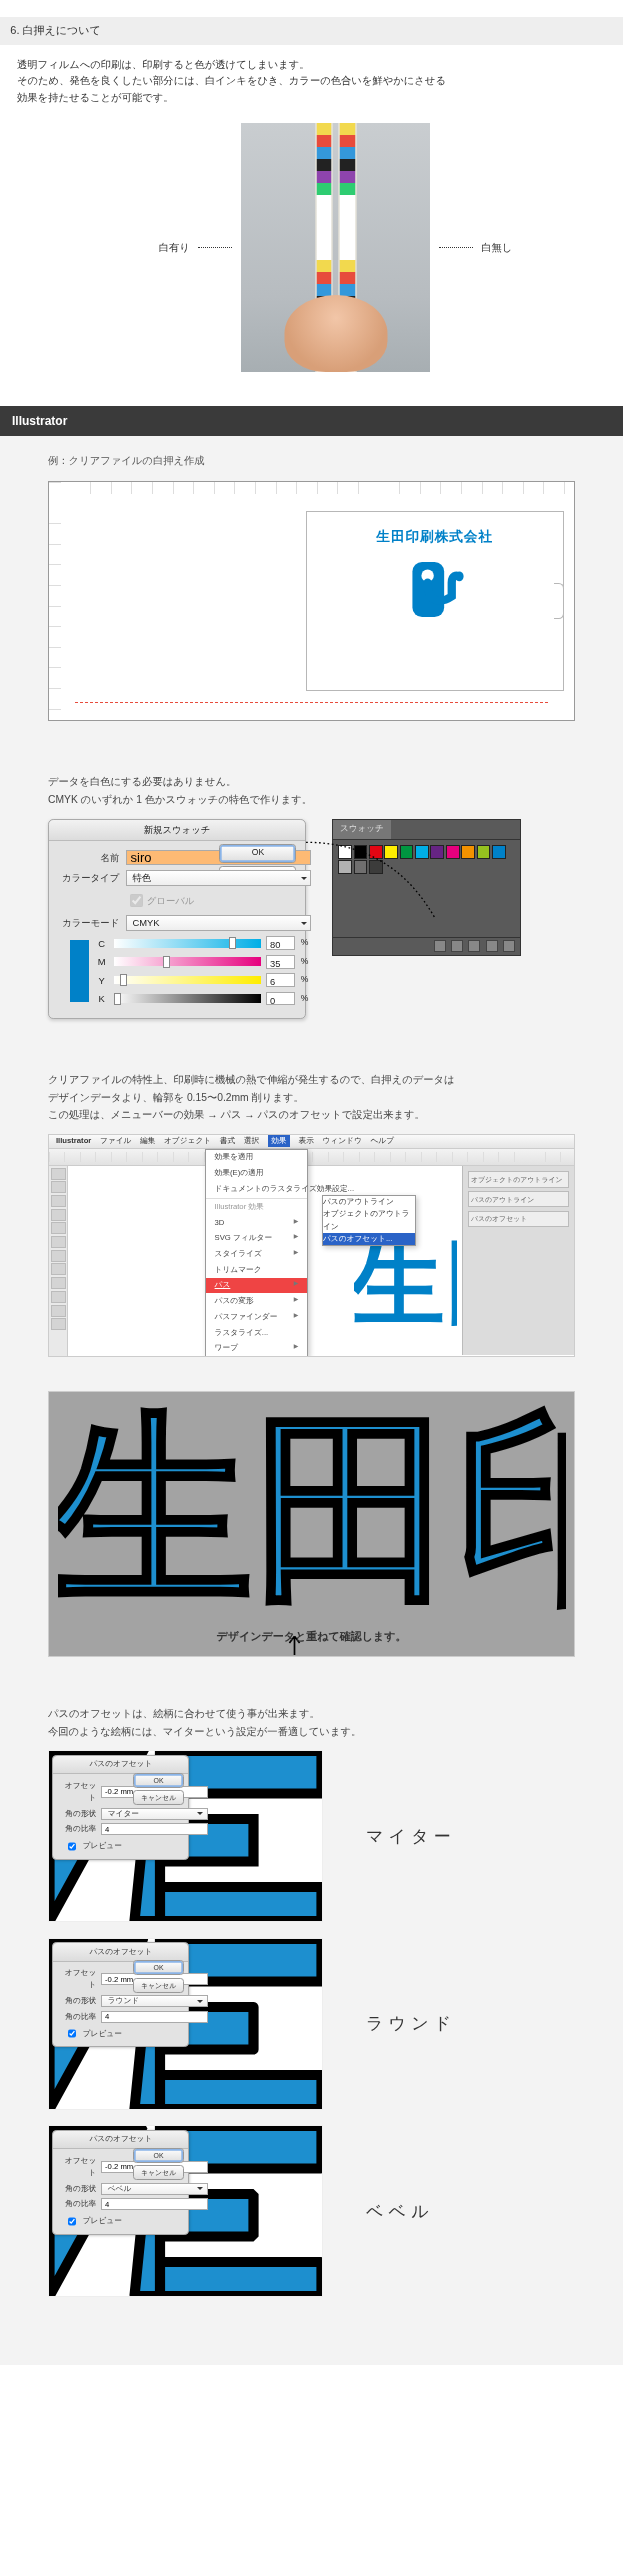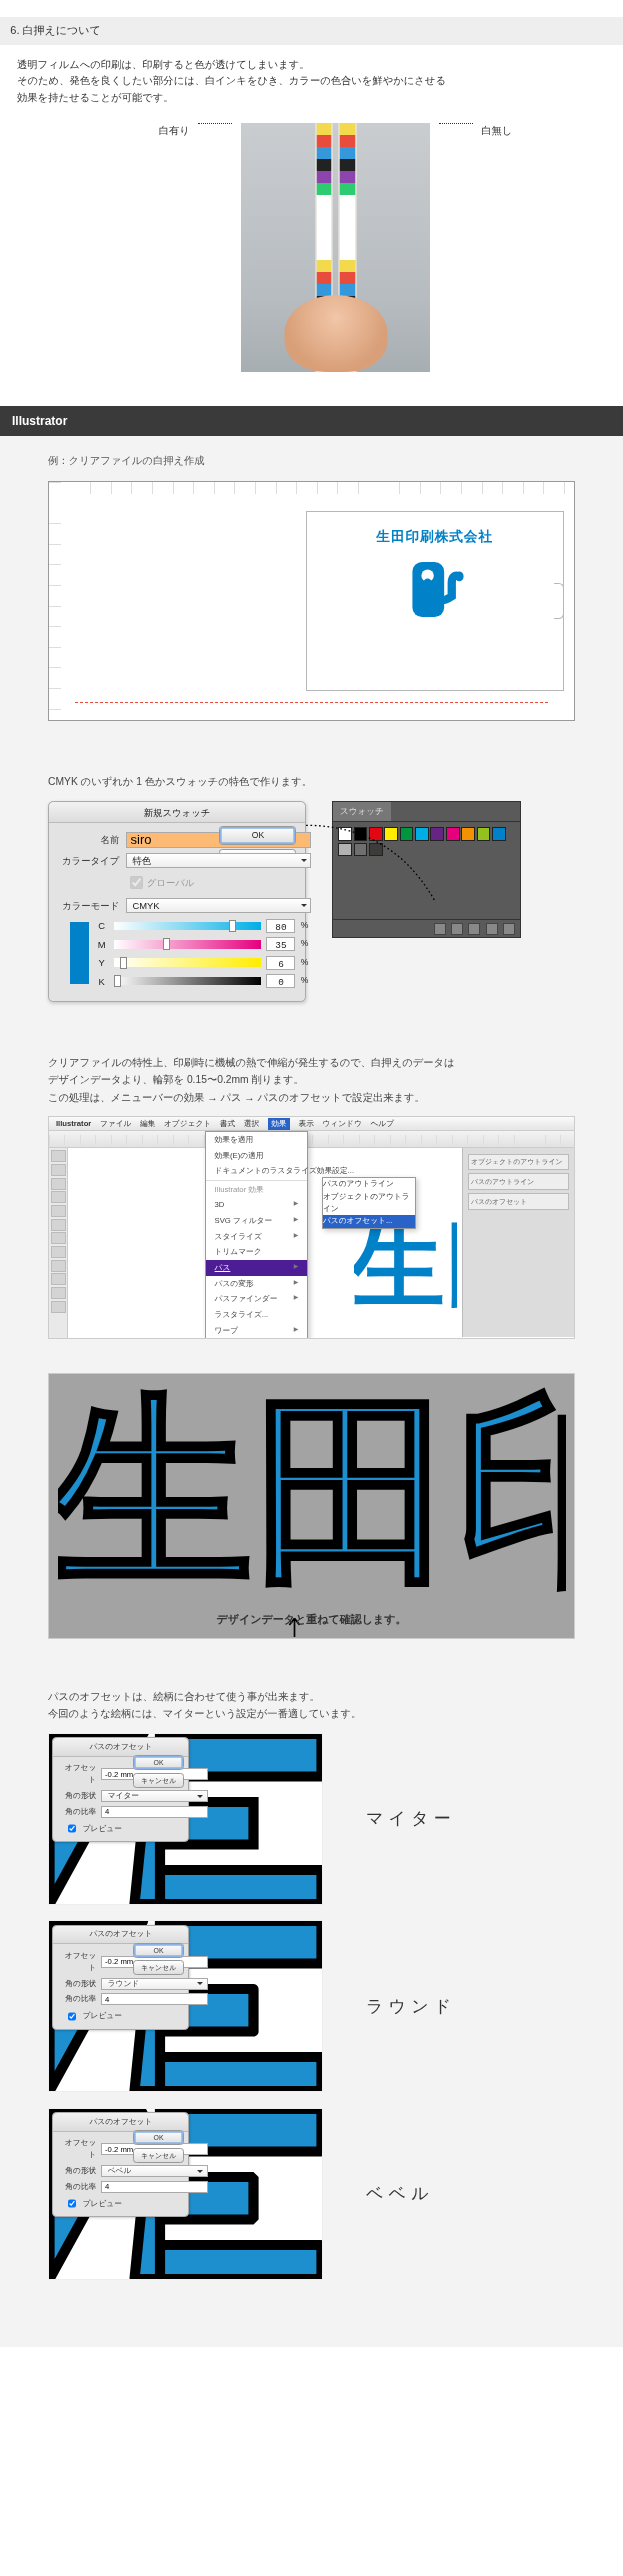--- a/index.html
+++ b/index.html
@@ -34,20 +34,21 @@
   }
   .intro{
     padding:0 17px 17px;
     font-size:10.3px;
   }
 
   
   .photo-wrap{
     display:flex;
     justify-content:center;
+    align-items:center;
     gap:6.9px;
     margin-bottom:34px;
     margin-left:48px;
   }
   .dotline{
     border-top:1.7px dotted #333;
     width:34px;
     height:0;
     margin:0 1.7px;
   }
@@ -177,21 +178,21 @@
   .swatch-chip{grid-row:span 4;width:19px;height:62px;}
   .swatch-chip .top{width:19px;height:31px;background:#0081c8;}
   .swatch-chip .bot{width:19px;height:31px;background:#0081c8;}
   .sl-letter{font-size:9.4px;text-align:center;}
   .slider-track{height:8.6px;position:relative;}
   .slider-track.c{background:linear-gradient(to right,#fff,#00aee6);}
   .slider-track.m{background:linear-gradient(to right,#fff,#e6007e);}
   .slider-track.y{background:linear-gradient(to right,#fff,#ffed00);}
   .slider-track.k{background:linear-gradient(to right,#fff,#000);}
   .slider-thumb{position:absolute;top:-1.7px;width:6.9px;height:12px;background:#fff;border:0.9px solid #888;}
-  .slider-val{background:#fff;border:0.9px solid #aaa;text-align:center;padding:0 2.6px;height:13.7px;font-size:9.4px;font-family:Liberation Mono, monospace;}
+  .slider-val{background:#fff;border:0.9px solid #aaa;text-align:left;padding:0 2.6px;height:13.7px;font-size:9.4px;}
   .pct{font-size:8.6px;}
 
   .swatches-panel{
     background:#5a5a5a;width:189px;height:137px;border:0.9px solid #333;
     font-size:8.6px;color:#ddd;
   }
   .swatches-tabs{display:flex;border-bottom:0.9px solid #333;}
   .swatches-tabs div{padding:2.6px 6.9px;}
   .swatches-tabs div.active{background:#777;}
   .swatches-grid{display:flex;flex-wrap:wrap;gap:1.7px;padding:5.2px;}
@@ -335,20 +336,21 @@
             <circle cx="40" cy="30" r="9" fill="#fff"></circle>
             <path d="M40 40 C40 70 60 70 75 60 L75 40 C75 30 82 28 86 32" fill="none" stroke="#0081c8" stroke-width="12" stroke-linecap="round"></path>
             <circle cx="86" cy="30" r="6" fill="#0081c8"></circle>
           </svg>
         </div>
       </div>
       <div class="cut-line"></div>
     </div>
 
     <div class="note">
+      <div>データを白色にする必要はありません。</div>
       <div>CMYK のいずれか 1 色かスウォッチの特色で作ります。</div>
     </div>
 
     <div class="fig2">
       <div class="dialog" style="position:relative;">
         <div class="dialog-title">新規スウォッチ</div>
         <div class="btns">
           <div class="macbtn primary">OK</div>
           <div class="macbtn">キャンセル</div>
         </div>
@@ -477,21 +479,21 @@
       <div class="dropdown" id="fx-dropdown">
           <div class="item">効果を適用</div>
           <div class="item">効果(E)の適用</div>
           <div class="item">ドキュメントのラスタライズ効果設定...</div>
           <div class="sep"></div>
           <div class="item" style="color: rgb(153, 153, 153);">Illustrator 効果</div>
           <div class="item sub-arrow">3D</div>
           <div class="item sub-arrow">SVG フィルター</div>
           <div class="item sub-arrow">スタイライズ</div>
           <div class="item">トリムマーク</div>
-          <div class="item sub-arrow" style="background: #4c1d95; color: rgb(255, 255, 255); text-decoration: underline;">パス</div>
+          <div class="item sub-arrow" style="background: #ef4444; color: rgb(255, 255, 255); text-decoration: underline;">パス</div>
           <div class="item sub-arrow">パスの変形</div>
           <div class="item sub-arrow">パスファインダー</div>
           <div class="item">ラスタライズ...</div>
           <div class="item sub-arrow">ワープ</div>
         </div>
       <div class="submenu">
         <div class="item">パスのアウトライン</div>
         <div class="item">オブジェクトのアウトライン</div>
         <div class="item hover">パスのオフセット...</div>
       </div>

